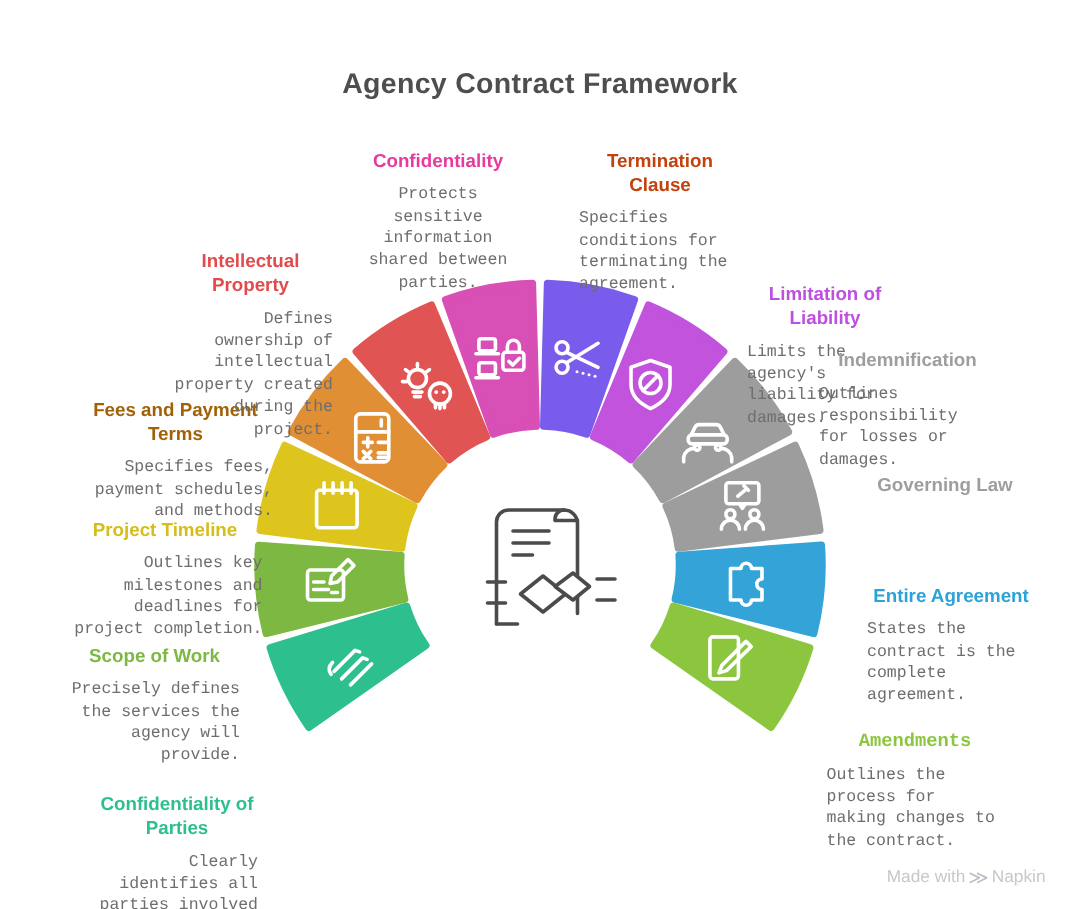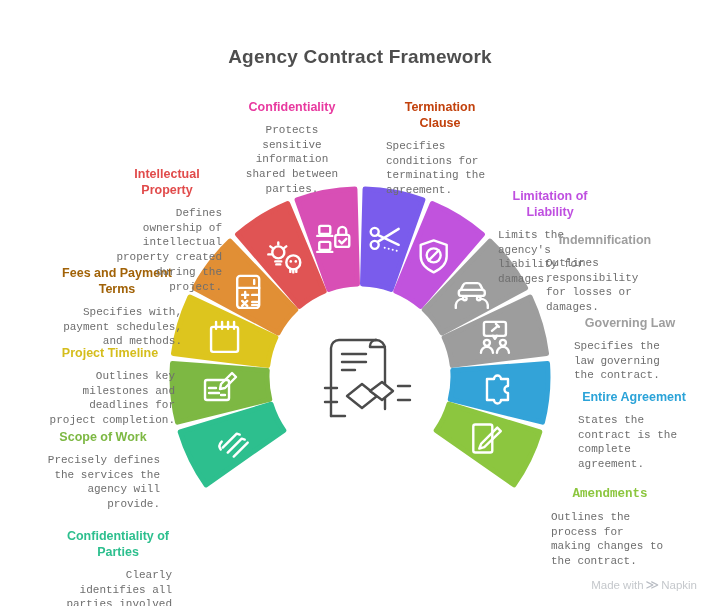--- a/index.html
+++ b/index.html
@@ -150,21 +150,21 @@
   <div class="label lbl-1 al-r">
     <h3 style="color: rgb(125, 184, 67);">Scope of Work</h3>
     <p>Precisely defines the services the agency will provide.</p>
   </div>
   <div class="label lbl-2 al-r">
     <h3 style="color: rgb(213, 189, 28);">Project Timeline</h3>
     <p>Outlines key milestones and deadlines for project completion.</p>
   </div>
   <div class="label lbl-3 al-r">
     <h3 style="color: #a16207;">Fees and Payment Terms</h3>
-    <p>Specifies with, payment schedules, and methods.</p>
+    <p>Specifies fees, payment schedules, and methods.</p>
   </div>
   <div class="label lbl-4 al-r">
     <h3 style="color: rgb(225, 75, 75);">Intellectual Property</h3>
     <p>Defines ownership of intellectual property created during the project.</p>
   </div>
   <div class="label lbl-5 al-c">
     <h3 style="color: rgb(232, 57, 159);">Confidentiality</h3>
     <p>Protects sensitive information shared between parties.</p>
   </div>
   <div class="label lbl-6 al-l">
@@ -174,21 +174,20 @@
   <div class="label lbl-7 al-l">
     <h3 style="color: rgb(191, 79, 224);">Limitation of Liability</h3>
     <p>Limits the agency's liability for damages.</p>
   </div>
   <div class="label lbl-8 al-l">
     <h3 style="color: rgb(158, 158, 158);">Indemnification</h3>
     <p>Outlines responsibility for losses or damages.</p>
   </div>
   <div class="label lbl-9 al-l">
     <h3 style="color: rgb(158, 158, 158);">Governing Law</h3>
-    <p>Specifies the law governing the contract.</p>
   </div>
   <div class="label lbl-10 al-l">
     <h3 style="color: rgb(43, 163, 216);">Entire Agreement</h3>
     <p>States the contract is the complete agreement.</p>
   </div>
   <div class="label lbl-11 al-l">
     <h3 style="color: rgb(140, 198, 62); font-family: Liberation Mono, monospace;">Amendments</h3>
     <p>Outlines the process for making changes to the contract.</p>
   </div>
 

